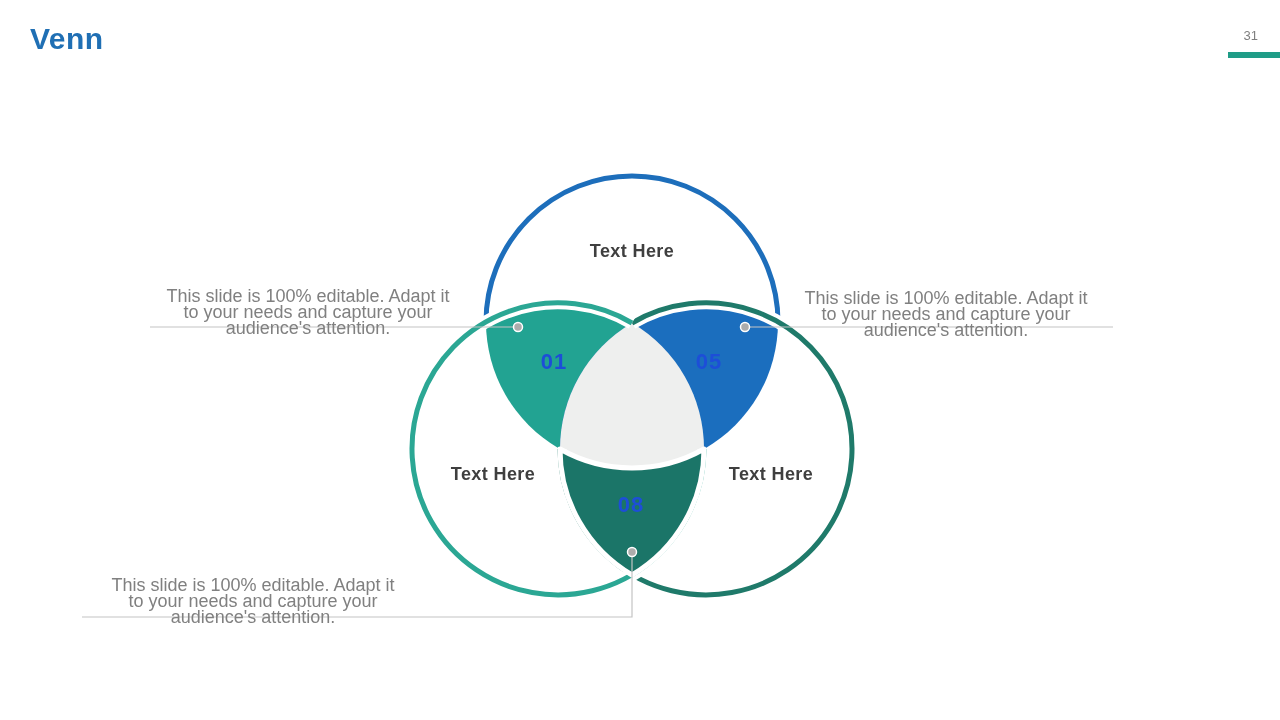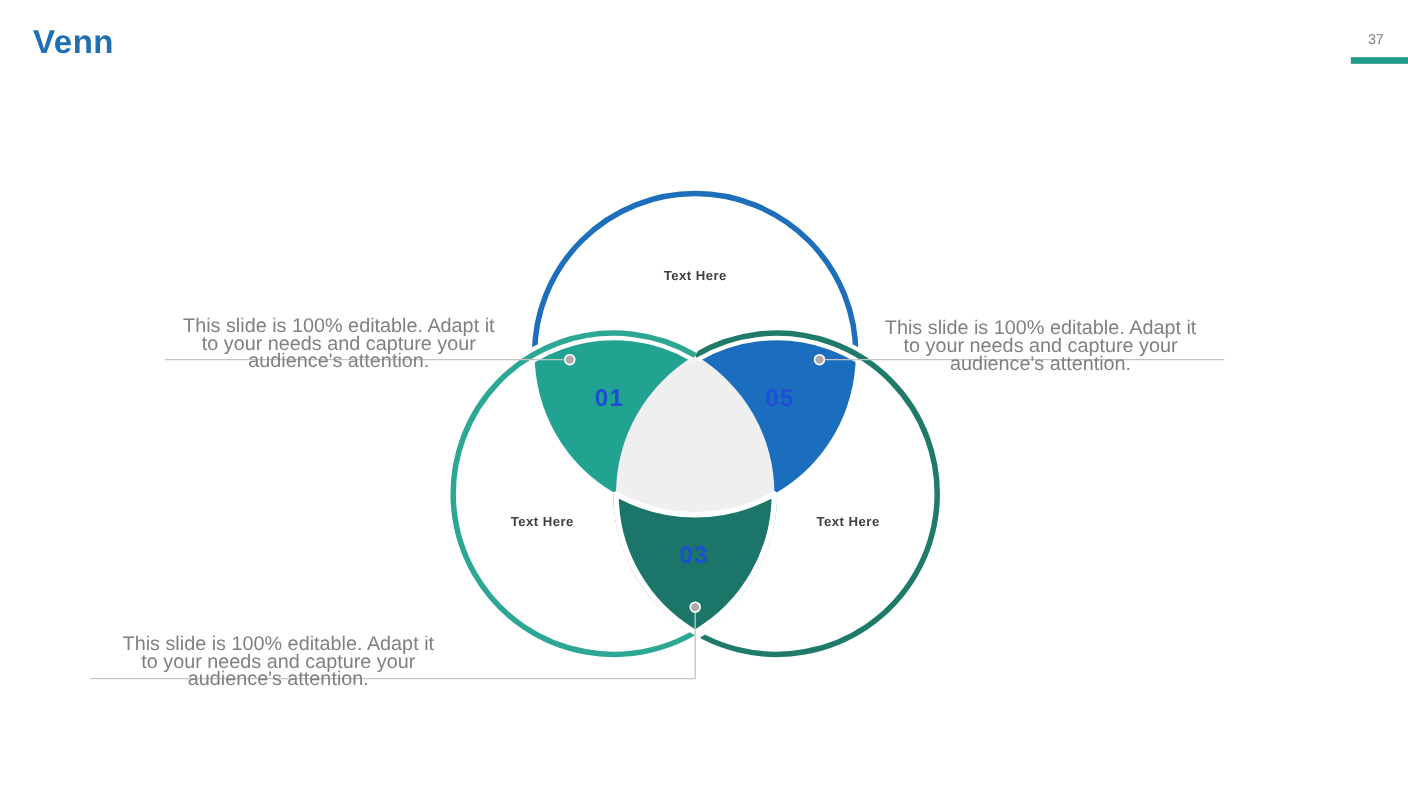--- a/index.html
+++ b/index.html
@@ -3,34 +3,34 @@
 <meta charset="utf-8">
 <style>
   html,body{margin:0;padding:0;background:#ffffff;}
   .slide{position:relative;width:1280px;height:720px;background:#ffffff;overflow:hidden;
          font-family:"Liberation Sans", sans-serif;}
   .title{position:absolute;left:30px;top:22px;font-size:30px;font-weight:bold;
          color:var(--title_blue);letter-spacing:0.5px;}
   .page-number{position:absolute;right:22px;top:28px;font-size:13px;color:var(--page_gray);}
   .accent-bar{position:absolute;right:0;top:52px;width:52px;height:6px;background:var(--accent_bar);}
   .venn-svg{position:absolute;left:0;top:0;width:1280px;height:720px;}
-  .circle-label{position:absolute;transform:translate(-50%,-50%);font-size:12px;font-weight:bold;
+  .circle-label{position:absolute;transform:translate(-50%,-50%);font-size:18px;font-weight:bold;
          color:var(--label_dark);letter-spacing:0.4px;white-space:nowrap;}
   .num-label{position:absolute;transform:translate(-50%,-50%);font-size:22px;font-weight:bold;
          color:#1d4ed8;letter-spacing:1px;white-space:nowrap;}
   .annotation{position:absolute;width:300px;text-align:center;font-size:18px;line-height:16px;
          color:var(--ann_gray);}
 </style>
 </head>
 <body>
 
 <div class="slide">
 
   <div class="title">Venn</div>
-  <div class="page-number">37</div>
+  <div class="page-number">31</div>
   <div class="accent-bar"></div>
 
   <svg class="venn-svg" viewBox="0 0 1280 720">
 
     <path d="M 486,322 A 146,146 0 0 0 704,449 A 146,146 0 0 0 486,322 Z" style="fill:var(--fill01);stroke:none;"></path>
     <path d="M 778,322 A 146,146 0 0 1 560,449 A 146,146 0 0 1 778,322 Z" style="fill:var(--fill02);stroke:none;"></path>
 
     <path d="M 632,323 A 146,146 0 0 1 704,449 A 146,146 0 0 1 560,449 A 146,146 0 0 1 632,323 Z" style="fill:var(--center_fill);stroke:none;"></path>
 
     <path d="M 486,322 A 146,146 0 0 1 778,322" style="fill:none;stroke:var(--c1_stroke);stroke-width:5;"></path>
@@ -51,19 +51,19 @@
     <circle cx="745" cy="327" r="4.5" style="fill:var(--dot);stroke:#ffffff;stroke-width:1.5;"></circle>
     <circle cx="632" cy="552" r="4.5" style="fill:var(--dot);stroke:#ffffff;stroke-width:1.5;"></circle>
   </svg>
 
   <div class="circle-label" style="left:632px;top:251px;">Text Here</div>
   <div class="circle-label" style="left:493px;top:474px;">Text Here</div>
   <div class="circle-label" style="left:771px;top:474px;">Text Here</div>
 
   <div class="num-label" style="left:554px;top:362px;">01</div>
   <div class="num-label" style="left:709px;top:362px;">05</div>
-  <div class="num-label" style="left:631px;top:505px;">03</div>
+  <div class="num-label" style="left:631px;top:505px;">08</div>
 
   <div class="annotation" style="left:158px;top:288px;">This slide is 100% editable. Adapt it to your needs and capture your audience's attention.</div>
   <div class="annotation" style="left:796px;top:290px;">This slide is 100% editable. Adapt it to your needs and capture your audience's attention.</div>
   <div class="annotation" style="left:103px;top:577px;">This slide is 100% editable. Adapt it to your needs and capture your audience's attention.</div>
 
 </div>
 
 </body></html>

